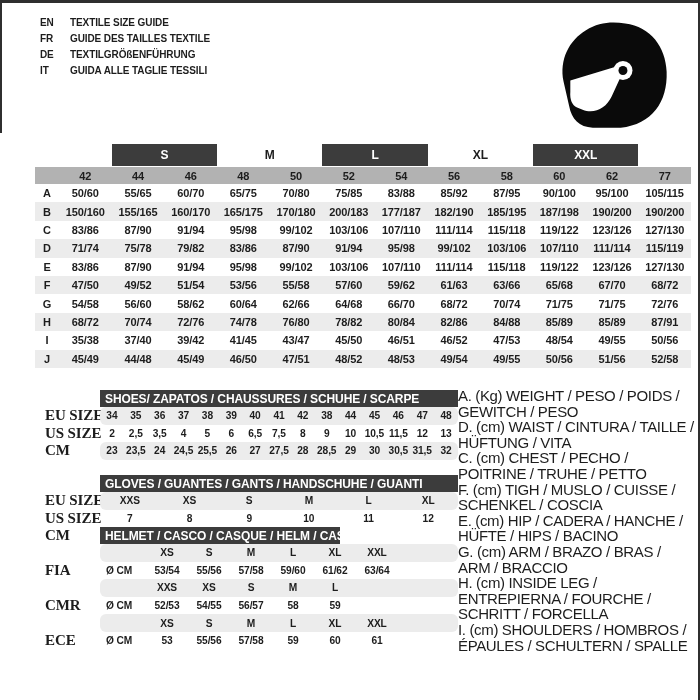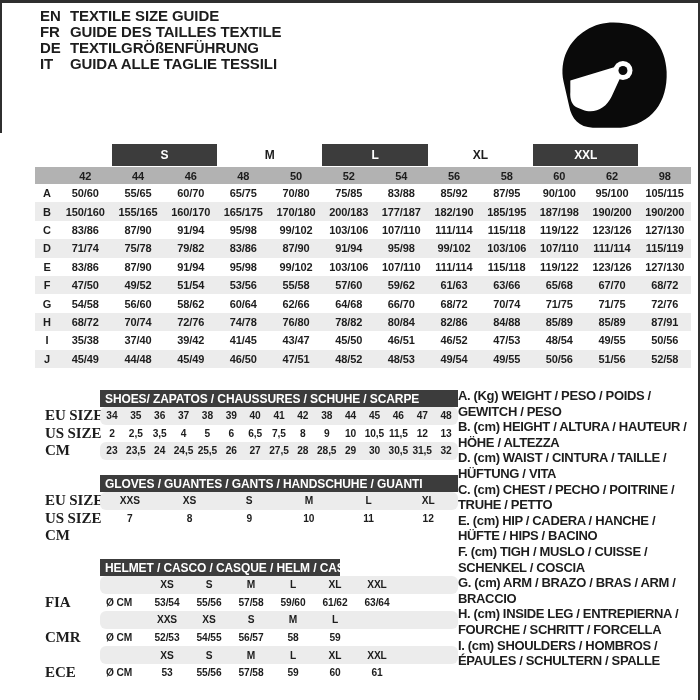--- a/index.html
+++ b/index.html
@@ -5,21 +5,21 @@
   :root{
     --dark:#3c3c3c; --hdrgray:#b2b2b2; --stripe:#ececec; --txt:#1d1d1d; --frame:#2f2f2f;
   }
   *{margin:0;padding:0;box-sizing:border-box;}
   body{background:#fff;font-family:"Liberation Sans","DejaVu Sans",sans-serif;color:var(--txt);}
   .page{position:relative;width:700px;height:700px;background:#fff;overflow:hidden;
         border-top:3px solid var(--frame);border-right:2px solid var(--frame);}
   .left-frame{position:absolute;left:0;top:0;width:2px;height:130px;background:var(--frame);}
 
   
-  .lang-list{position:absolute;left:40px;top:5px;font-size:15px;font-weight:700;line-height:16px;letter-spacing:-0.1px;}
+  .lang-list{position:absolute;left:40px;top:12px;font-size:10px;font-weight:700;line-height:16px;letter-spacing:-0.1px;}
   .lang-row{display:flex;}
   .lang-code{width:30px;}
 
   
   .helmet-icon{position:absolute;left:556px;top:16px;width:116px;height:112px;}
 
   
   .main-table{position:absolute;left:35px;top:141px;width:656px;font-weight:700;letter-spacing:-0.1px;}
   .mt-row{display:grid;grid-template-columns:24px repeat(12,1fr);align-items:center;}
   .mt-groups{height:22px;margin-bottom:1px;}
@@ -40,25 +40,25 @@
   .sec-label{width:65px;padding-left:10px;font-size:15px;display:flex;align-items:center;white-space:nowrap;font-family:Liberation Serif, serif;}
   .sec-vals{flex:1;display:grid;align-items:center;font-size:10.2px;}
   .sec-vals.stripe{background:var(--stripe);border-radius:6px;}
   .shoes-grid{grid-template-columns:repeat(15,1fr);}
   .gloves-grid{grid-template-columns:repeat(6,1fr);}
   .helmet-grid{grid-template-columns:46px repeat(6,42px) 1fr;}
   .unit-cell{text-align:left;padding-left:6px;white-space:nowrap;}
 
   #sec-shoes{top:387px;}
   #sec-gloves{top:472px;}
-  #sec-helmet{top:556px;}
+  #sec-helmet{top:524px;}
   #sec-helmet .sec-title{width:240px;}
 
   
-  .legend{position:absolute;left:458px;top:385px;width:236px;font-size:13px;font-weight:700;
+  .legend{position:absolute;left:458px;top:385px;width:236px;font-size:15px;font-weight:400;
           line-height:15.6px;letter-spacing:-0.35px;}
   .legend-item{white-space:normal;}
 </style>
 </head>
 <body>
 
 <div class="page">
   <div class="left-frame"></div>
 
   <div class="lang-list" id="lang-list">
@@ -103,21 +103,21 @@
         <div class="cell">44</div>
         <div class="cell">46</div>
         <div class="cell">48</div>
         <div class="cell">50</div>
         <div class="cell">52</div>
         <div class="cell">54</div>
         <div class="cell">56</div>
         <div class="cell">58</div>
         <div class="cell">60</div>
         <div class="cell">62</div>
-        <div class="cell">98</div>
+        <div class="cell">77</div>
       </div>
     <div class="mt-body" id="mt-body">
         <div class="mt-row">
           <div class="rowkey">A</div>
           <div class="cell">50/60</div>
           <div class="cell">55/65</div>
           <div class="cell">60/70</div>
           <div class="cell">65/75</div>
           <div class="cell">70/80</div>
           <div class="cell">75/85</div>
@@ -436,22 +436,21 @@
             <div class="cell">59</div>
             <div class="cell">60</div>
             <div class="cell">61</div>
           </div>
         </div>
       </div>
   </div>
 
   <div class="legend" id="legend">
       <div class="legend-item">A. (Kg) WEIGHT / PESO / POIDS / GEWITCH / PESO</div>
-      <div class="legend-item">B. (cm) HEIGHT / ALTURA / HAUTEUR / HÖHE / ALTEZZA</div>
       <div class="legend-item">D. (cm) WAIST / CINTURA / TAILLE / HÜFTUNG / VITA</div>
       <div class="legend-item">C. (cm) CHEST / PECHO / POITRINE / TRUHE / PETTO</div>
+      <div class="legend-item">F. (cm) TIGH / MUSLO / CUISSE / SCHENKEL / COSCIA</div>
       <div class="legend-item">E. (cm) HIP / CADERA / HANCHE / HÜFTE / HIPS / BACINO</div>
-      <div class="legend-item">F. (cm) TIGH / MUSLO / CUISSE / SCHENKEL / COSCIA</div>
       <div class="legend-item">G. (cm) ARM / BRAZO / BRAS / ARM / BRACCIO</div>
       <div class="legend-item">H. (cm) INSIDE LEG / ENTREPIERNA / FOURCHE / SCHRITT / FORCELLA</div>
       <div class="legend-item">I. (cm) SHOULDERS / HOMBROS / ÉPAULES / SCHULTERN / SPALLE</div>
     </div>
 </div>
 
 </body></html>

